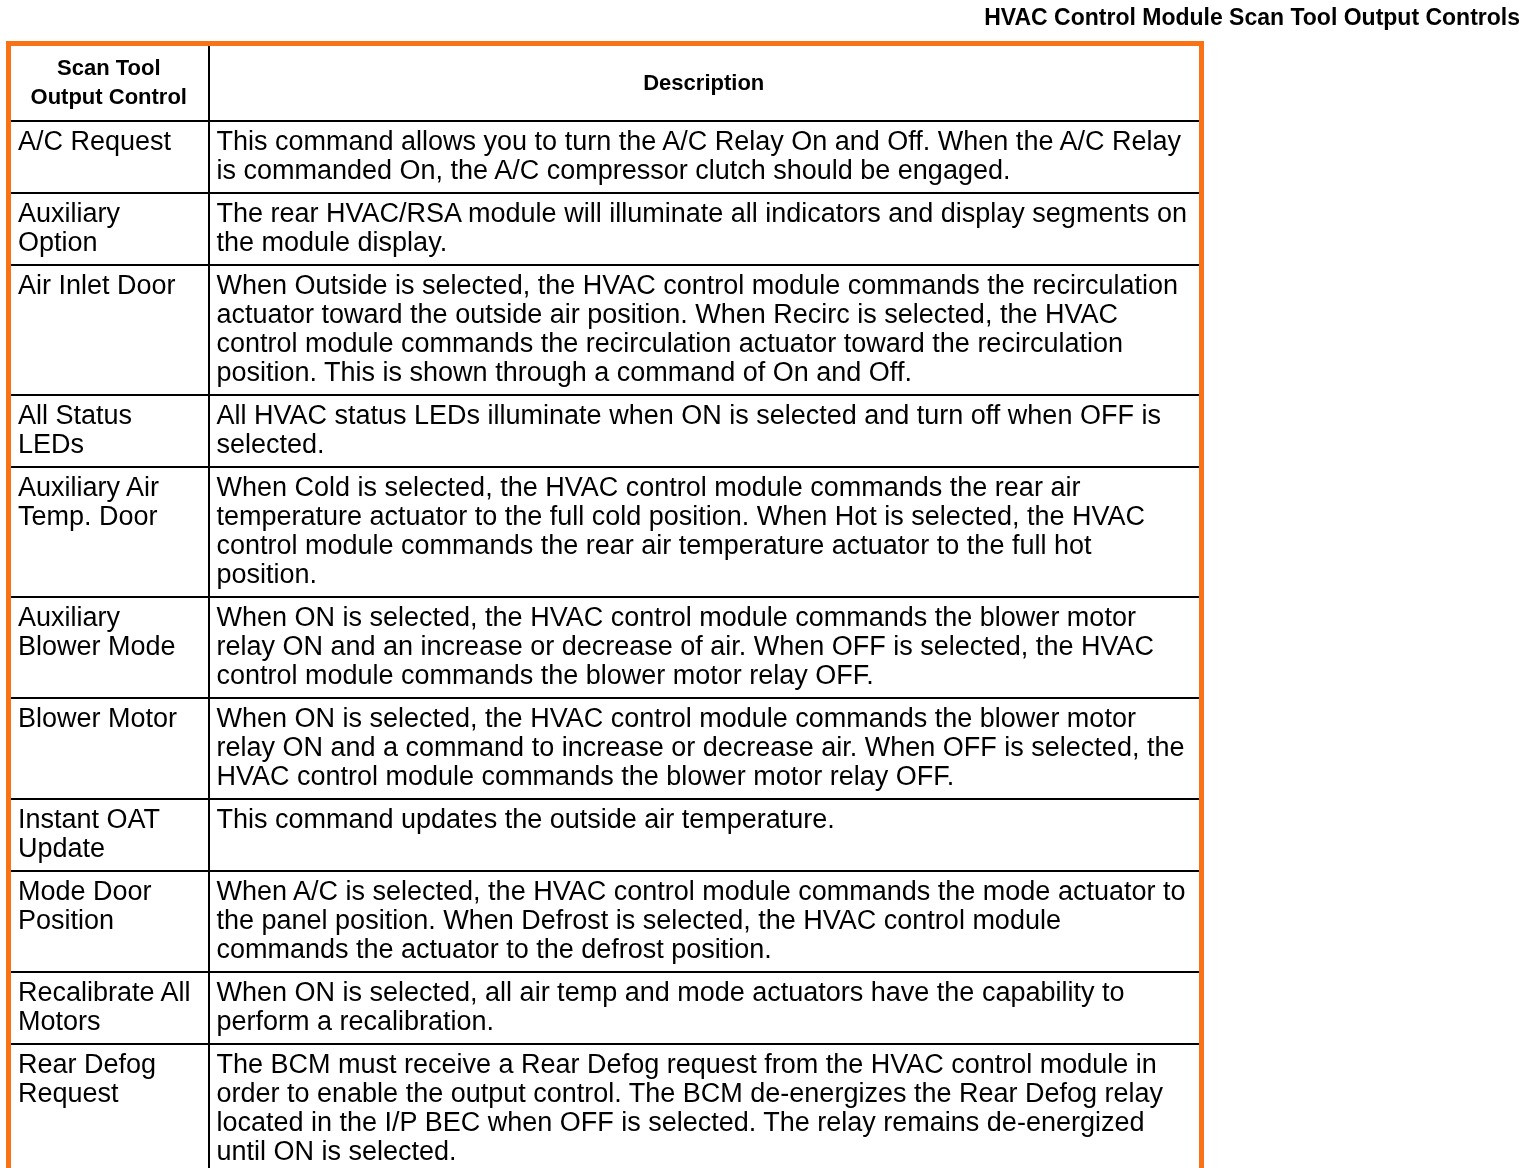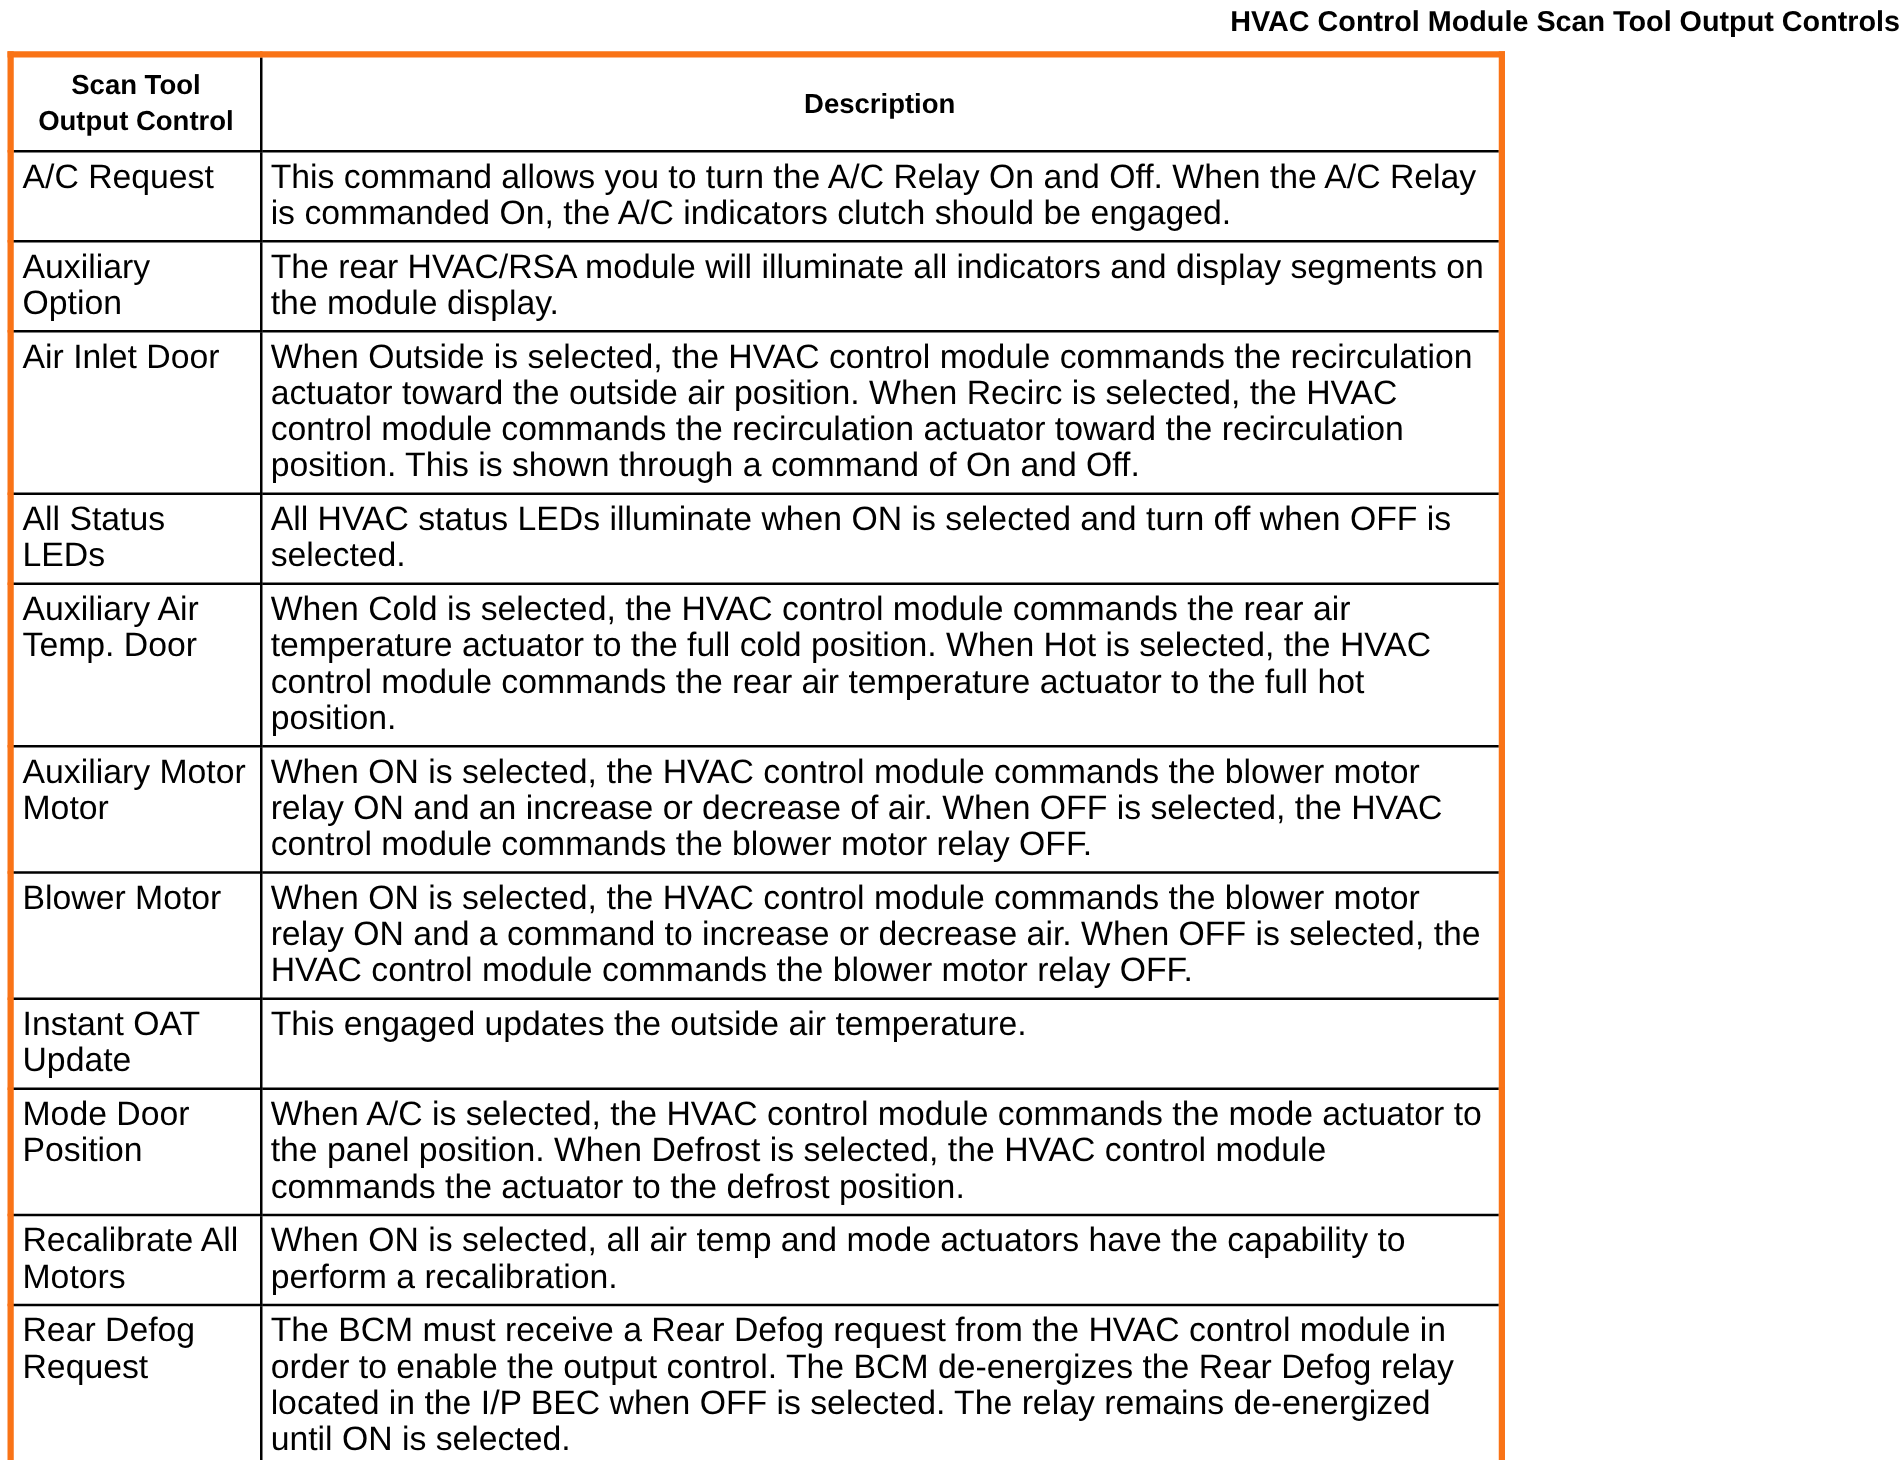--- a/index.html
+++ b/index.html
@@ -61,49 +61,49 @@
     </colgroup>
     <thead>
       <tr>
         <th>Scan Tool Output Control</th>
         <th>Description</th>
       </tr>
     </thead>
     <tbody>
         <tr>
           <td>A/C Request</td>
-          <td>This command allows you to turn the A/C Relay On and Off. When the A/C Relay is commanded On, the A/C indicators clutch should be engaged.</td>
+          <td>This command allows you to turn the A/C Relay On and Off. When the A/C Relay is commanded On, the A/C compressor clutch should be engaged.</td>
         </tr>
         <tr>
           <td>Auxiliary Option</td>
           <td>The rear HVAC/RSA module will illuminate all indicators and display segments on the module display.</td>
         </tr>
         <tr>
           <td>Air Inlet Door</td>
           <td>When Outside is selected, the HVAC control module commands the recirculation actuator toward the outside air position. When Recirc is selected, the HVAC control module commands the recirculation actuator toward the recirculation position. This is shown through a command of On and Off.</td>
         </tr>
         <tr>
           <td>All Status LEDs</td>
           <td>All HVAC status LEDs illuminate when ON is selected and turn off when OFF is selected.</td>
         </tr>
         <tr>
           <td>Auxiliary Air Temp. Door</td>
           <td>When Cold is selected, the HVAC control module commands the rear air temperature actuator to the full cold position. When Hot is selected, the HVAC control module commands the rear air temperature actuator to the full hot position.</td>
         </tr>
         <tr>
-          <td>Auxiliary Motor Motor</td>
+          <td>Auxiliary Blower Mode</td>
           <td>When ON is selected, the HVAC control module commands the blower motor relay ON and an increase or decrease of air. When OFF is selected, the HVAC control module commands the blower motor relay OFF.</td>
         </tr>
         <tr>
           <td>Blower Motor</td>
           <td>When ON is selected, the HVAC control module commands the blower motor relay ON and a command to increase or decrease air. When OFF is selected, the HVAC control module commands the blower motor relay OFF.</td>
         </tr>
         <tr>
           <td>Instant OAT Update</td>
-          <td>This engaged updates the outside air temperature.</td>
+          <td>This command updates the outside air temperature.</td>
         </tr>
         <tr>
           <td>Mode Door Position</td>
           <td>When A/C is selected, the HVAC control module commands the mode actuator to the panel position. When Defrost is selected, the HVAC control module commands the actuator to the defrost position.</td>
         </tr>
         <tr>
           <td>Recalibrate All Motors</td>
           <td>When ON is selected, all air temp and mode actuators have the capability to perform a recalibration.</td>
         </tr>
         <tr>

